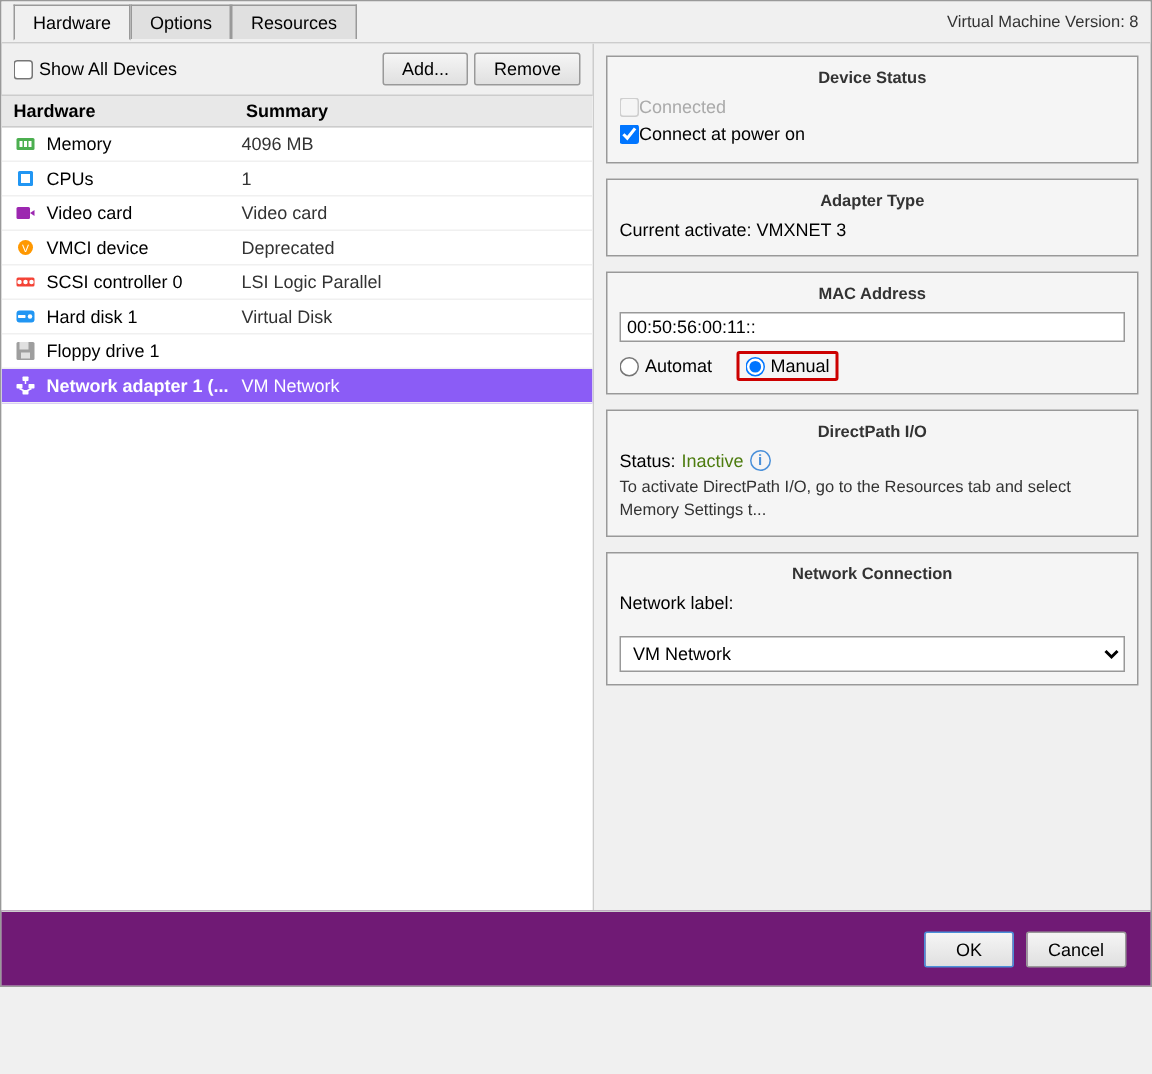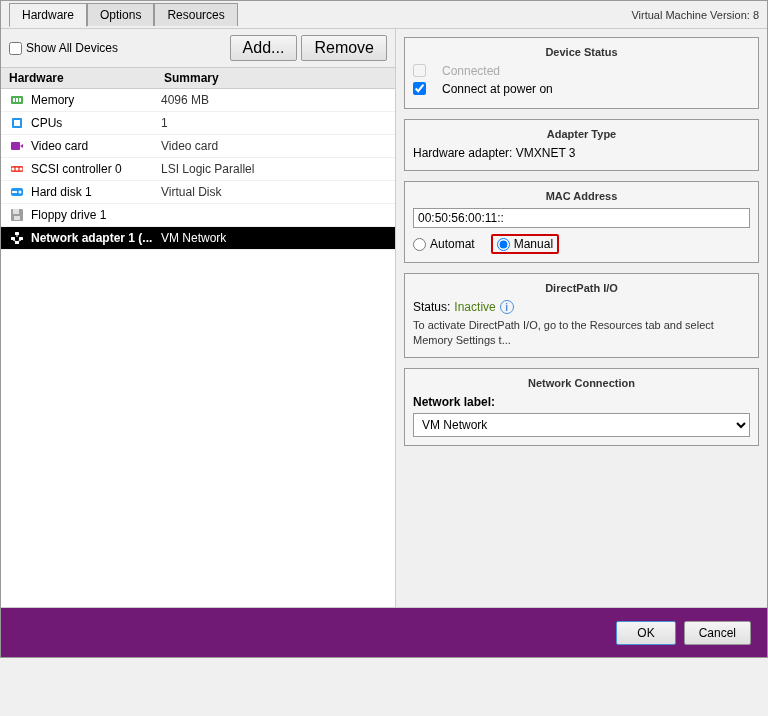--- a/index.html
+++ b/index.html
@@ -75,21 +75,21 @@
       display: flex;
       align-items: center;
       gap: 4px;
       font-size: 12px;
     }
     .btn {
       padding: 3px 12px;
       border: 1px solid #999;
       background: linear-gradient(to bottom, #f5f5f5, #e0e0e0);
       cursor: pointer;
-      font-size: 16px;
+      font-size: 12px;
       border-radius: 2px;
     }
     .btn-group {
       display: flex;
       gap: 4px;
       margin-left: auto;
     }
     
     .hw-table {
       flex: 1;
@@ -107,21 +107,21 @@
     .hw-col-name { width: 155px; }
     .hw-col-summary { flex: 1; }
     .hw-row {
       display: flex;
       align-items: center;
       padding: 3px 8px;
       border-bottom: 1px solid #f0f0f0;
       cursor: pointer;
     }
     .hw-row.selected {
-      background: #000000;
+      background: #8b5cf6;
       color: white;
     }
     .hw-row.selected .hw-summary { color: white; }
     .hw-icon {
       width: 16px;
       height: 16px;
       margin-right: 6px;
       flex-shrink: 0;
       display: flex;
       align-items: center;
@@ -145,22 +145,22 @@
     }
     .section-title {
       font-size: 11px;
       font-weight: bold;
       color: #333;
       margin-bottom: 6px;
       text-align: center;
     }
     .checkbox-row {
       display: flex;
-      align-items: flex-start;
-      gap: 16px;
+      align-items: flex-end;
+      gap: 0;
       margin-bottom: 4px;
       font-size: 12px;
     }
     .checkbox-row.disabled {
       color: #aaa;
     }
     .adapter-row {
       font-size: 12px;
       margin-bottom: 2px;
     }
@@ -210,22 +210,21 @@
       font-weight: bold;
       cursor: pointer;
     }
     .directpath-desc {
       font-size: 11px;
       color: #333;
       line-height: 1.4;
     }
     .network-label {
       font-size: 12px;
-      margin-bottom: 4px;
-      font-weight: bold;
+      margin-bottom: 15px;
     }
     .network-select-row {
       display: flex;
       align-items: center;
       gap: 4px;
     }
     .network-select {
       flex: 1;
       border: 1px solid #999;
       padding: 3px 4px;
@@ -334,20 +333,30 @@
           <div class="hw-icon icon-video">
             <svg width="14" height="14" viewBox="0 0 14 14">
                 <rect x="1" y="3" width="9" height="8" rx="1" fill="#9C27B0"></rect>
                 <polygon points="10,7 13,5 13,9" fill="#9C27B0"></polygon>
               </svg>
           </div>
           <div class="hw-name">Video card</div>
           <div class="hw-summary">Video card</div>
         </div>
 
+        <div class="hw-row">
+          <div class="hw-icon">
+            <svg width="14" height="14" viewBox="0 0 14 14">
+                <circle cx="7" cy="7" r="5" fill="#FF9800"></circle>
+                <text x="7" y="10" text-anchor="middle" fill="white" font-size="7">V</text>
+              </svg>
+          </div>
+          <div class="hw-name">VMCI device</div>
+          <div class="hw-summary">Deprecated</div>
+        </div>
 
         <div class="hw-row">
           <div class="hw-icon">
             <svg width="14" height="14" viewBox="0 0 14 14">
                 <rect x="1" y="4" width="12" height="6" rx="1" fill="#F44336"></rect>
                 <circle cx="3" cy="7" r="1.5" fill="white"></circle>
                 <circle cx="7" cy="7" r="1.5" fill="white"></circle>
                 <circle cx="11" cy="7" r="1.5" fill="white"></circle>
               </svg>
           </div>
@@ -408,21 +417,21 @@
         </div>
         <div class="checkbox-row">
           <input type="checkbox" checked="" style="">
           <span>Connect at power on</span>
         </div>
       </div>
 
       <div class="section-box">
         <div class="section-title">Adapter Type</div>
         <div class="adapter-row">
-          <span>Hardware adapter:</span>
+          <span>Current activate:</span>
           <span>VMXNET 3</span>
         </div>
       </div>
 
       <div class="section-box">
         <div class="section-title">MAC Address</div>
         <input type="text" class="mac-input" value="00:50:56:00:11::" style="">
         <div class="radio-row">
           <div class="radio-option">
             <input type="radio" name="mac_type" style="">

